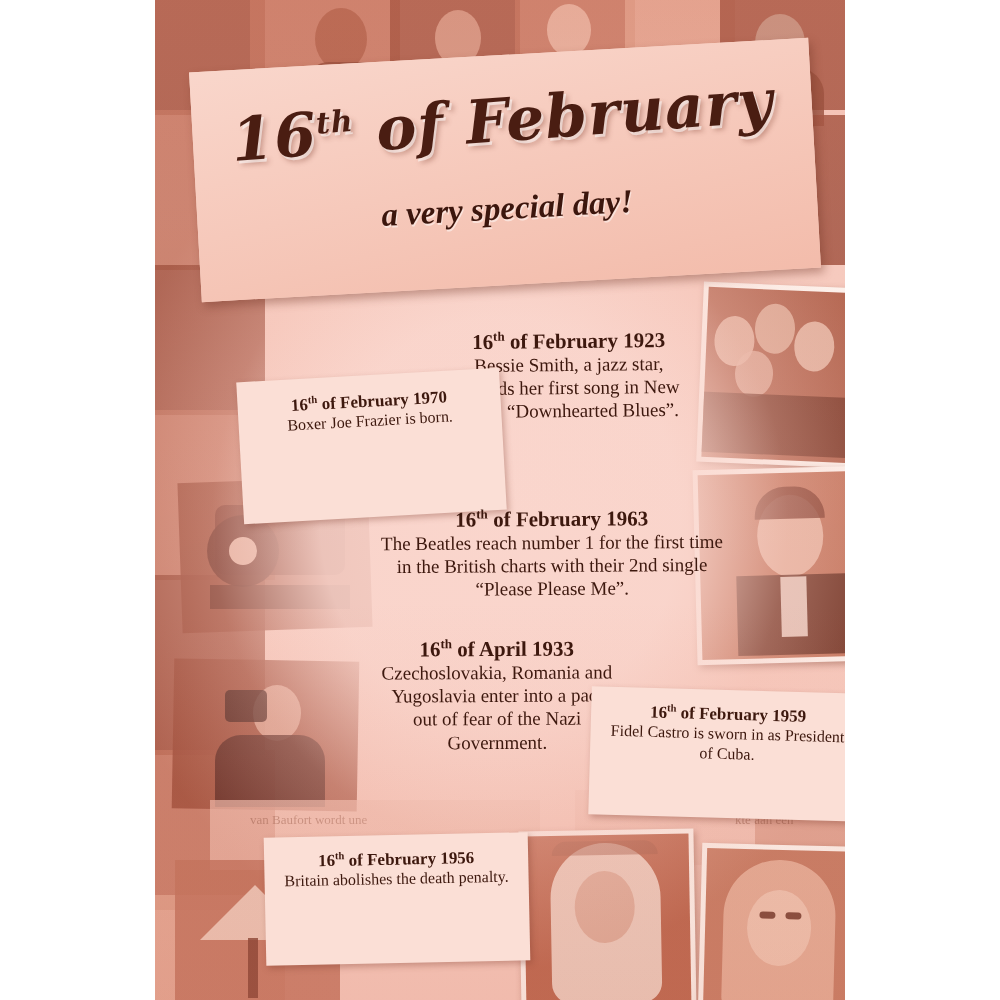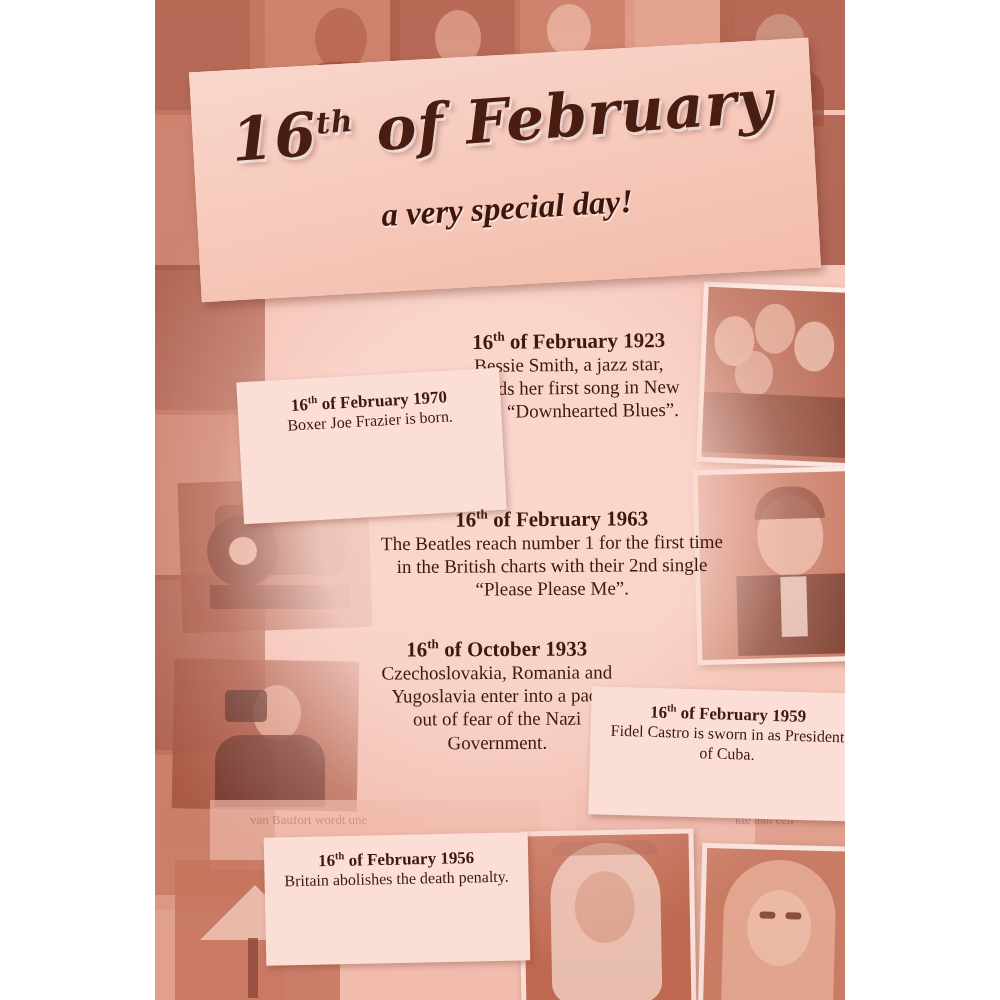--- a/index.html
+++ b/index.html
@@ -294,21 +294,21 @@
     <div class="ttl t-big">
       <span>16</span><span class="sup">th</span>
       <span>of February 1963</span>
     </div>
     <div class="bod b-big">The Beatles reach number 1 for the first time in the British charts with their 2nd single “Please Please Me”.</div>
   </div>
 
   <div class="note centertxt" id="note-1933">
     <div class="ttl t-big">
       <span>16</span><span class="sup">th</span>
-      <span>of October 1933</span>
+      <span>of April 1933</span>
     </div>
     <div class="bod b-big" style="padding:0 30px;">Czechoslovakia, Romania and Yugoslavia enter into a pact out of fear of the Nazi Government.</div>
   </div>
 
   <div class="note centertxt" id="note-1959">
     <div class="ttl t-sm">
       <span>16</span><span class="sup">th</span>
       <span>of February 1959</span>
     </div>
     <div class="bod b-sm">Fidel Castro is sworn in as President of Cuba.</div>

